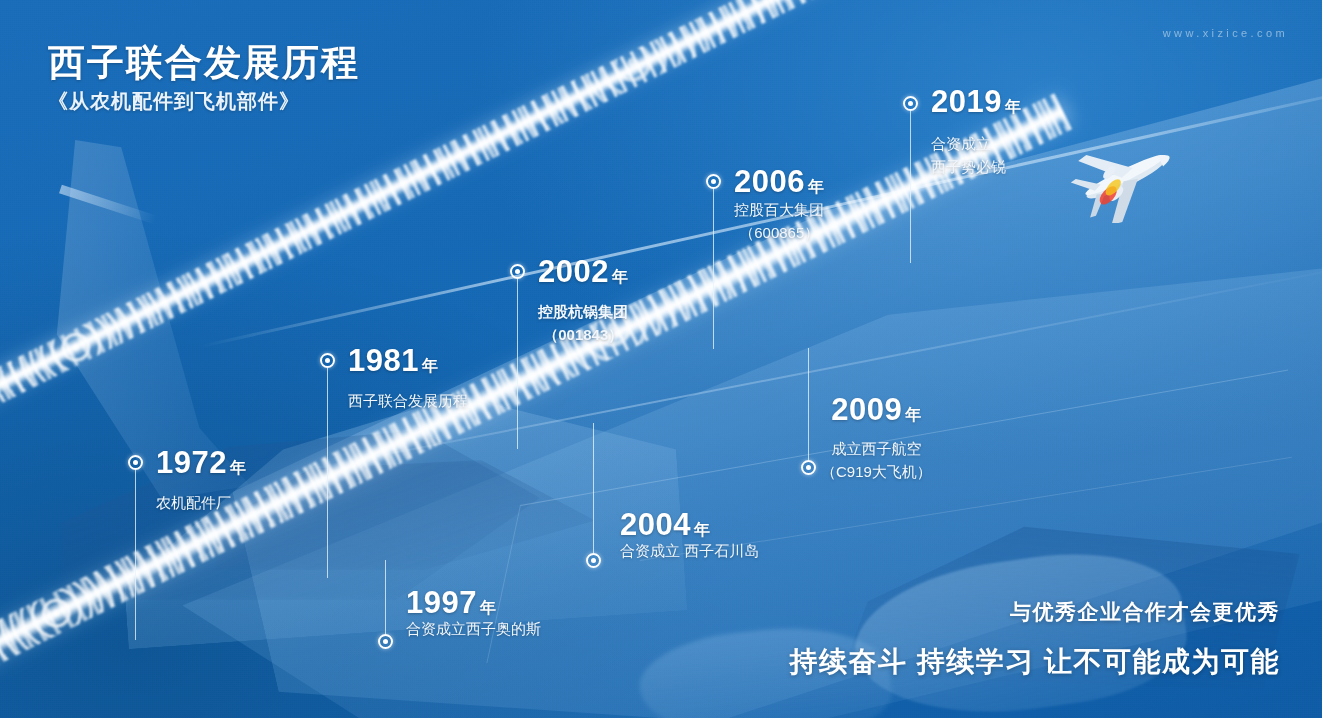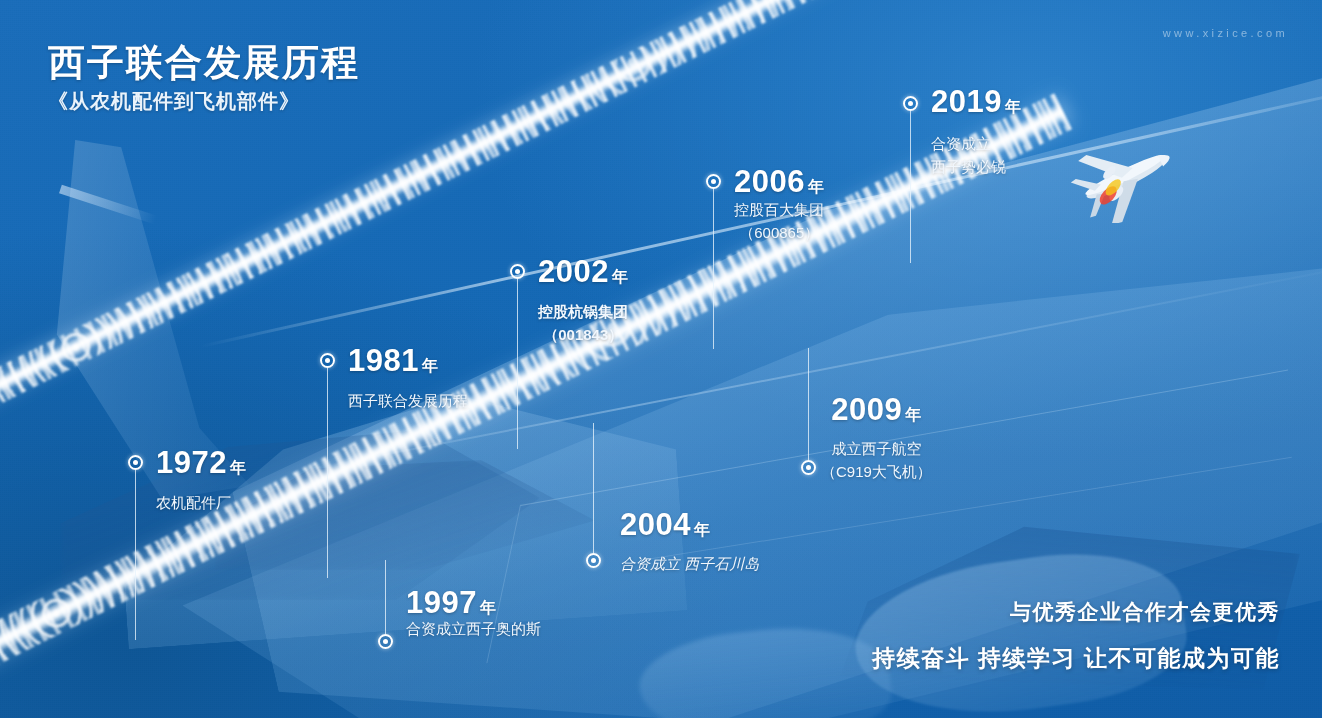--- a/index.html
+++ b/index.html
@@ -157,21 +157,21 @@
   }
 
   
   .slogan1{
     position:absolute;right:42px;top:598px;
     font-size:21px;font-weight:bold;color:#ffffff;letter-spacing:1.5px;
     text-shadow:0 1px 4px rgba(0,0,0,.3);
   }
   .slogan2{
     position:absolute;right:42px;top:643px;
-    font-size:23px;font-weight:bold;color:#ffffff;letter-spacing:1.5px;
+    font-size:28px;font-weight:bold;color:#ffffff;letter-spacing:1.5px;
     text-shadow:0 1px 4px rgba(0,0,0,.3);
   }
 
   
   .ms{position:absolute;}
   .ms .dot{
     position:absolute;width:15px;height:15px;border-radius:50%;
     border:2px solid #ffffff;background:transparent;
     box-shadow:0 0 4px rgba(255,255,255,.5);
   }
@@ -274,21 +274,21 @@
       <div class="desc" style="margin-top:14px;">控股杭锅集团</div>
       <div class="desc" style="text-align:center;">（001843）</div>
     </div>
   </div>
 
   <div class="ms" style="left:586px;top:553px;">
     <div class="dot" style="left:0;top:0;"></div>
     <div class="stem" style="left:7px;top:-130px;height:130px;"></div>
     <div class="txt" style="left:34px;top:-44px;">
       <div class="year"><span>2004</span><span class="u">年</span></div>
-      <div class="desc" style="margin-top:13px;font-style:italic;">合资成立 西子石川岛</div>
+      <div class="desc" style="margin-top:0;">合资成立 西子石川岛</div>
     </div>
   </div>
 
   <div class="ms" style="left:706px;top:174px;">
     <div class="dot" style="left:0;top:0;"></div>
     <div class="stem" style="left:7px;top:15px;height:160px;"></div>
     <div class="txt" style="left:28px;top:-8px;">
       <div class="year"><span>2006</span><span class="u">年</span></div>
       <div class="desc" style="margin-top:2px;">控股百大集团</div>
       <div class="desc" style="text-align:center;">（600865）</div>

